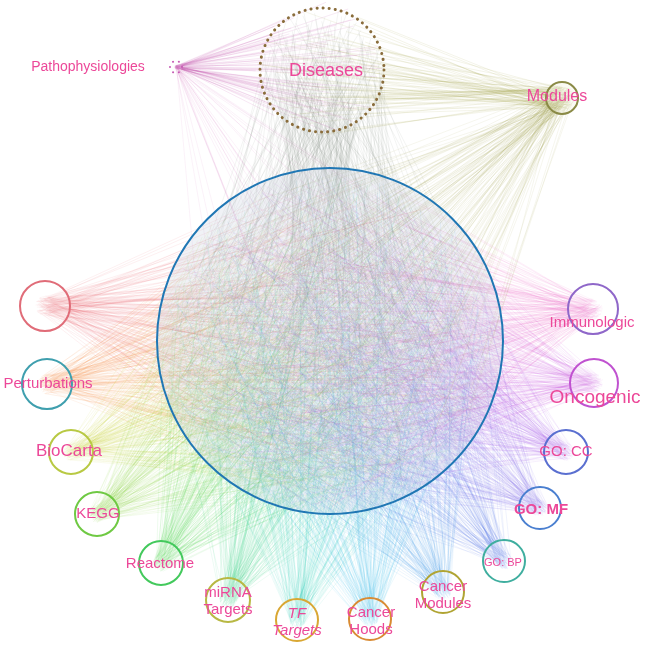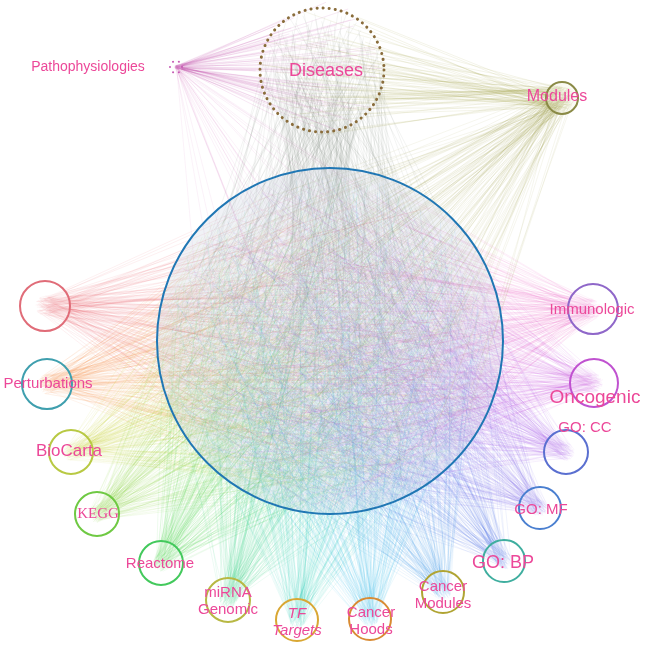--- a/index.html
+++ b/index.html
@@ -2617,29 +2617,29 @@
       <circle cx="566" cy="452" r="22" fill="rgba(255,255,255,0.35)" stroke="#5a6fd0" stroke-width="2"></circle>
       <circle cx="594" cy="383" r="24" fill="rgba(255,255,255,0.35)" stroke="#c052d0" stroke-width="2"></circle>
       <circle cx="593" cy="309" r="25" fill="rgba(255,255,255,0.35)" stroke="#8f67c9" stroke-width="2"></circle>
     </svg>
   <div id="label-layer">
       <div class="node-label" style="left: 326px; top: 70px; font-size: 18px;">Diseases</div>
       <div class="node-label" style="left: 88px; top: 67px; font-size: 14px;">Pathophysiologies</div>
       <div class="node-label" style="left: 557px; top: 96px; font-size: 16px;">Modules</div>
       <div class="node-label" style="left: 48px; top: 383px; font-size: 15px;">Perturbations</div>
       <div class="node-label" style="left: 69px; top: 451px; font-size: 17px; text-align: right;">BioCarta</div>
-      <div class="node-label" style="left: 98px; top: 513px; font-size: 15px; font-family: Liberation Serif, serif;">KEGG</div>
+      <div class="node-label" style="left: 98px; top: 513px; font-size: 15px;">KEGG</div>
       <div class="node-label" style="left: 160px; top: 563px; font-size: 15px;">Reactome</div>
       <div class="node-label" style="left: 228px; top: 601px; font-size: 15px;">miRNA
-Genomic</div>
+Targets</div>
       <div class="node-label" style="left: 297px; top: 622px; font-size: 15px; font-style: italic;">TF
 Targets</div>
       <div class="node-label" style="left: 371px; top: 621px; font-size: 15px;">Cancer
 Hoods</div>
       <div class="node-label" style="left: 443px; top: 595px; font-size: 15px;">Cancer
 Modules</div>
-      <div class="node-label" style="left: 503px; top: 562px; font-size: 18px;">GO: BP</div>
-      <div class="node-label" style="left: 541px; top: 509px; font-size: 15px;">GO: MF</div>
-      <div class="node-label" style="left: 566px; top: 427px; font-size: 15px; margin-left: 19px;">GO: CC</div>
+      <div class="node-label" style="left: 503px; top: 562px; font-size: 11px;">GO: BP</div>
+      <div class="node-label" style="left: 541px; top: 509px; font-size: 15px; font-weight: bold;">GO: MF</div>
+      <div class="node-label" style="left: 566px; top: 451px; font-size: 15px;">GO: CC</div>
       <div class="node-label" style="left: 595px; top: 382px; font-size: 19px; margin-top: 15px;">Oncogenic</div>
-      <div class="node-label" style="left: 592px; top: 309px; font-size: 15px;">Immunologic</div>
+      <div class="node-label" style="left: 592px; top: 322px; font-size: 15px;">Immunologic</div>
     </div>
 </div>
 
 </body></html>

